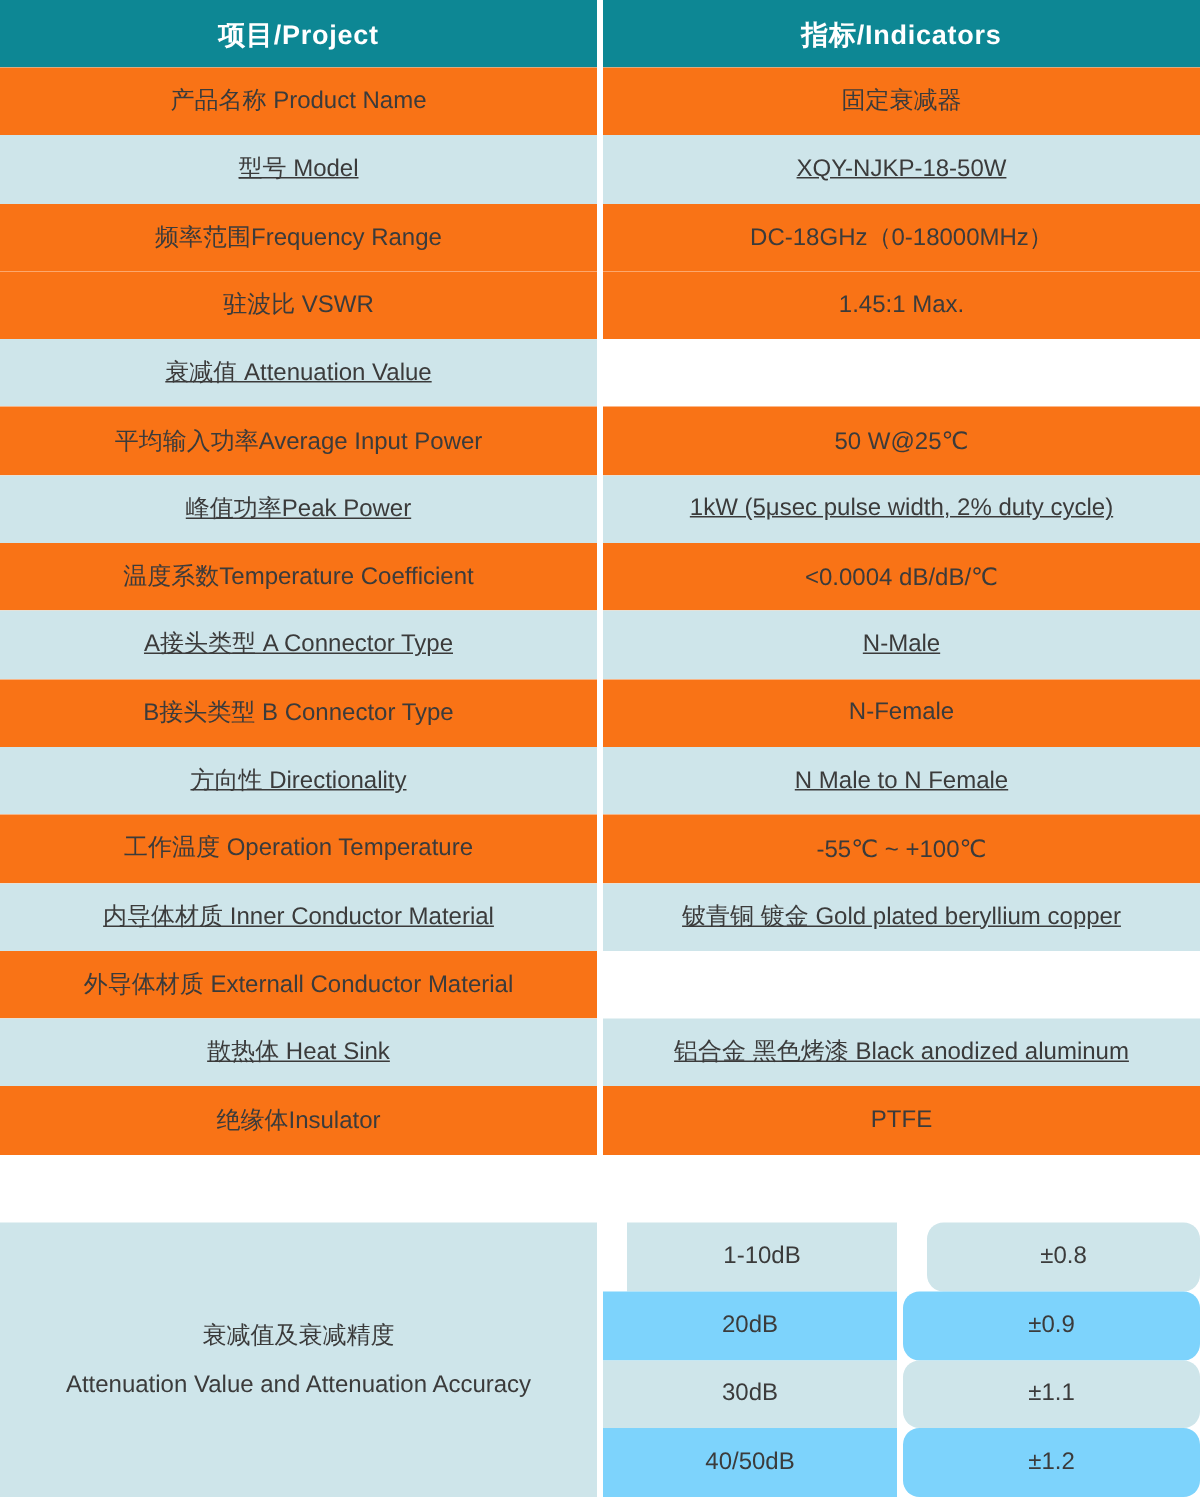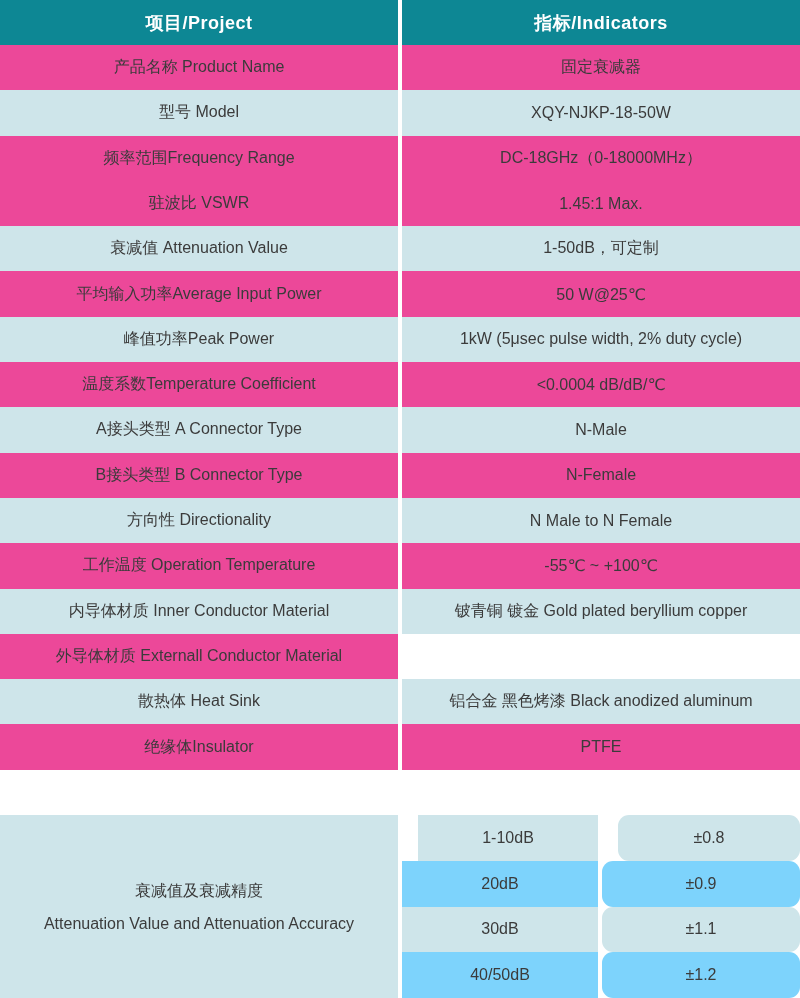--- a/index.html
+++ b/index.html
@@ -40,23 +40,23 @@
     grid-template-columns: 398px 398px;
     column-gap: 4px;
     background: #ffffff;
   }
   .cell {
     display: flex;
     align-items: center;
     justify-content: center;
     font-size: 16px;
     text-align: center;
-    background: #ec4899;
+    background: #f97316;
   }
-  .row.blue .cell { background: #cee5ea; }
+  .row.blue .cell { background: #cee5ea; text-decoration: underline; }
   
   .bottom {
     height: 183px;
     display: grid;
     grid-template-columns: 398px 196px 198px;
     grid-template-rows: repeat(4, 1fr);
     column-gap: 4px;
     background: #ffffff;
   }
   .span-cell {
@@ -107,21 +107,20 @@
     <div class="row">
       <div class="cell">频率范围Frequency Range</div>
       <div class="cell">DC-18GHz（0-18000MHz）</div>
     </div>
     <div class="row">
       <div class="cell">驻波比 VSWR</div>
       <div class="cell">1.45:1 Max.</div>
     </div>
     <div class="row blue">
       <div class="cell">衰减值 Attenuation Value</div>
-      <div class="cell">1-50dB，可定制</div>
     </div>
     <div class="row">
       <div class="cell">平均输入功率Average Input Power</div>
       <div class="cell">50 W@25℃</div>
     </div>
     <div class="row blue">
       <div class="cell">峰值功率Peak Power</div>
       <div class="cell">1kW (5μsec pulse width, 2% duty cycle)</div>
     </div>
     <div class="row">

